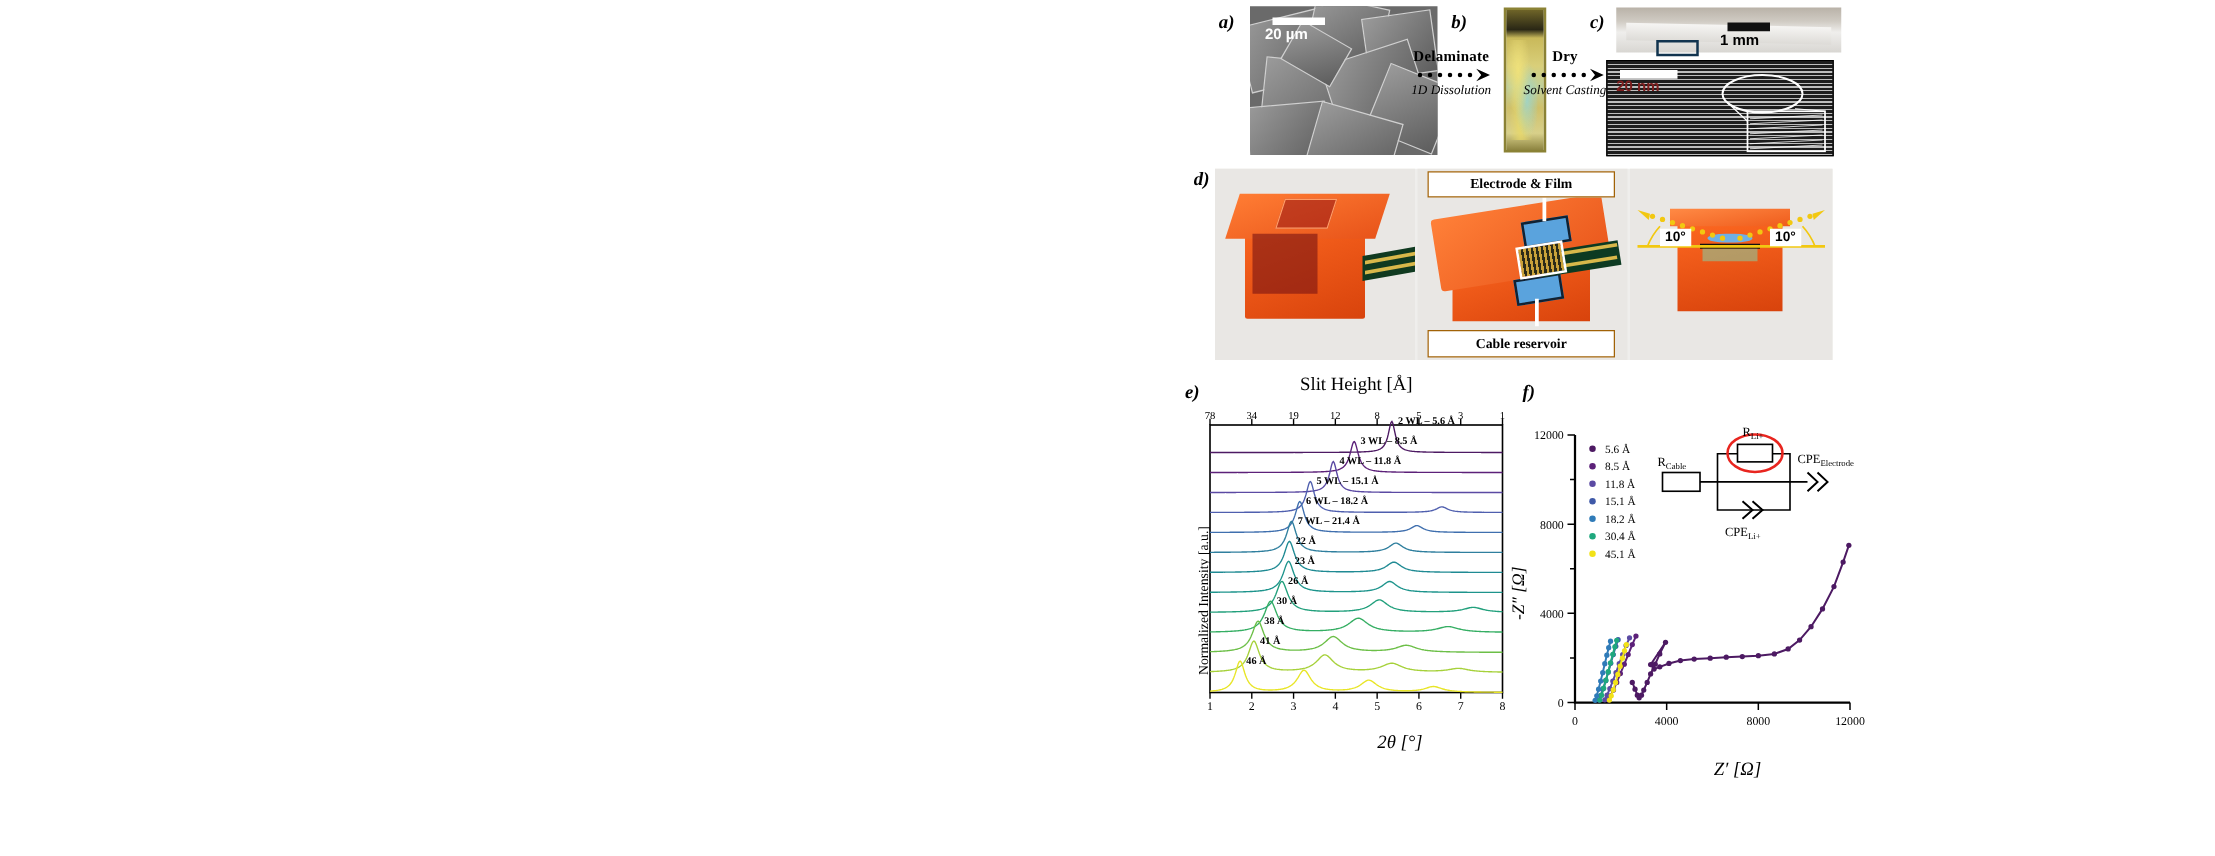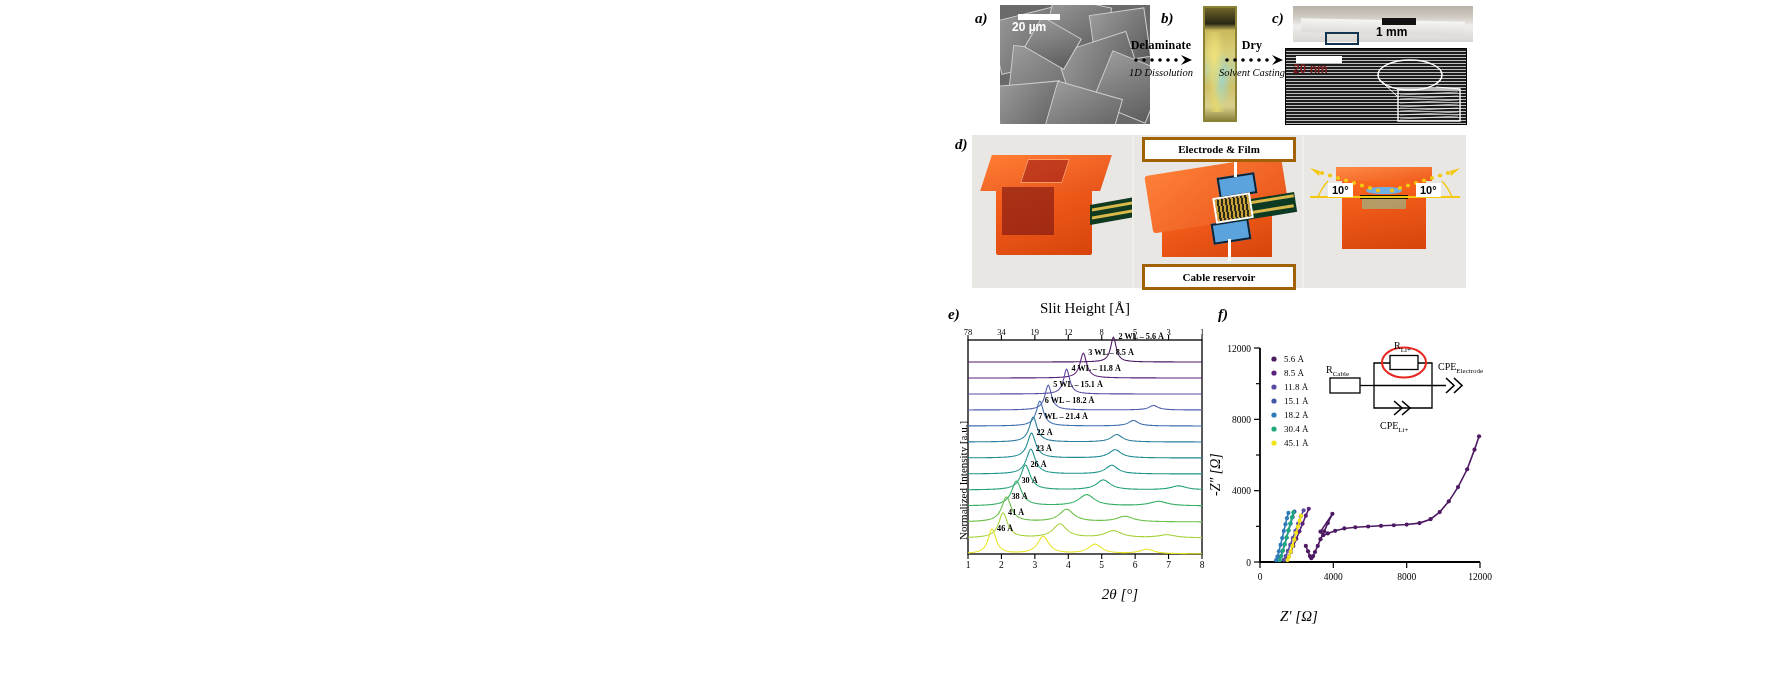--- a/index.html
+++ b/index.html
@@ -47,21 +47,21 @@
      background:repeating-linear-gradient(0deg,#d8d8d8 0px,#d8d8d8 1px,#1c1c1c 1px,#1c1c1c 3px);
      opacity:.85;}
   #scalebar-tem{left:1296px;top:56px;width:46px;height:7px;background:#fff;}
   #scalelabel-tem{left:1293px;top:62px;color:#7f1d1d;font-weight:bold;font-size:12px;
      font-family:"Liberation Sans",sans-serif;}
 
   
   #panel-d-strip{left:972px;top:135px;width:494px;height:153px;background:#efeeec;}
   .photo-d{position:absolute;top:0;height:153px;background:#e9e7e4;overflow:hidden;}
   .printer-body{position:absolute;background:#f4581a;}
-  .callout{position:absolute;background:#fff;border:3px solid #a16207;
+  .callout{position:absolute;background:#fff;border:1px solid #a16207;
      font-weight:bold;font-size:11px;text-align:center;font-family:"Liberation Serif",serif;}
   .wline{position:absolute;background:#fff;width:3px;}
   .angle-box{position:absolute;background:#fff;font-weight:bold;font-size:11px;
      text-align:right;font-family:"Liberation Sans",sans-serif;padding:1px 4px;}
   svg{display:block;}
 </style>
 </head>
 <body>
 
 <div class="fig"></div>
@@ -314,21 +314,21 @@
       <text x="48.099999999999994" y="197.184" text-anchor="start">41 Å</text>
       <text x="37.06857142857143" y="213.184" text-anchor="start">46 Å</text>
     </g>
 </svg>
 
 <div class="abs panel-letter" style="left:1218px;top:306px;">f)</div>
 
 <div class="abs" style="left:1208px;top:400px;width:14px;height:150px;
      writing-mode:vertical-rl;transform:rotate(180deg);text-align:center;font-size:14px;font-style:italic;">-Z″ [Ω]</div>
 
-<div class="abs" style="left:1280px;top:608px;width:220px;text-align:left;font-size:15px;font-style:italic;">Z′ [Ω]</div>
+<div class="abs" style="left:1280px;top:608px;width:220px;text-align:center;font-size:15px;font-style:italic;">Z′ [Ω]</div>
 
 <svg class="abs" style="left:1222px;top:330px;" width="270" height="275">
   <g id="f-ytick-labels" font-size="9.5" font-family="Liberation Serif, serif" fill="#000">
       <text x="29" y="235.5" text-anchor="end">0</text>
       <text x="29" y="164.16666666666669" text-anchor="end">4000</text>
       <text x="29" y="92.83333333333334" text-anchor="end">8000</text>
       <text x="29" y="21.5" text-anchor="end">12000</text>
     </g>
   <g id="f-xtick-labels" font-size="9.5" font-family="Liberation Serif, serif" fill="#000">
       <text x="38" y="250" text-anchor="middle">0</text>

